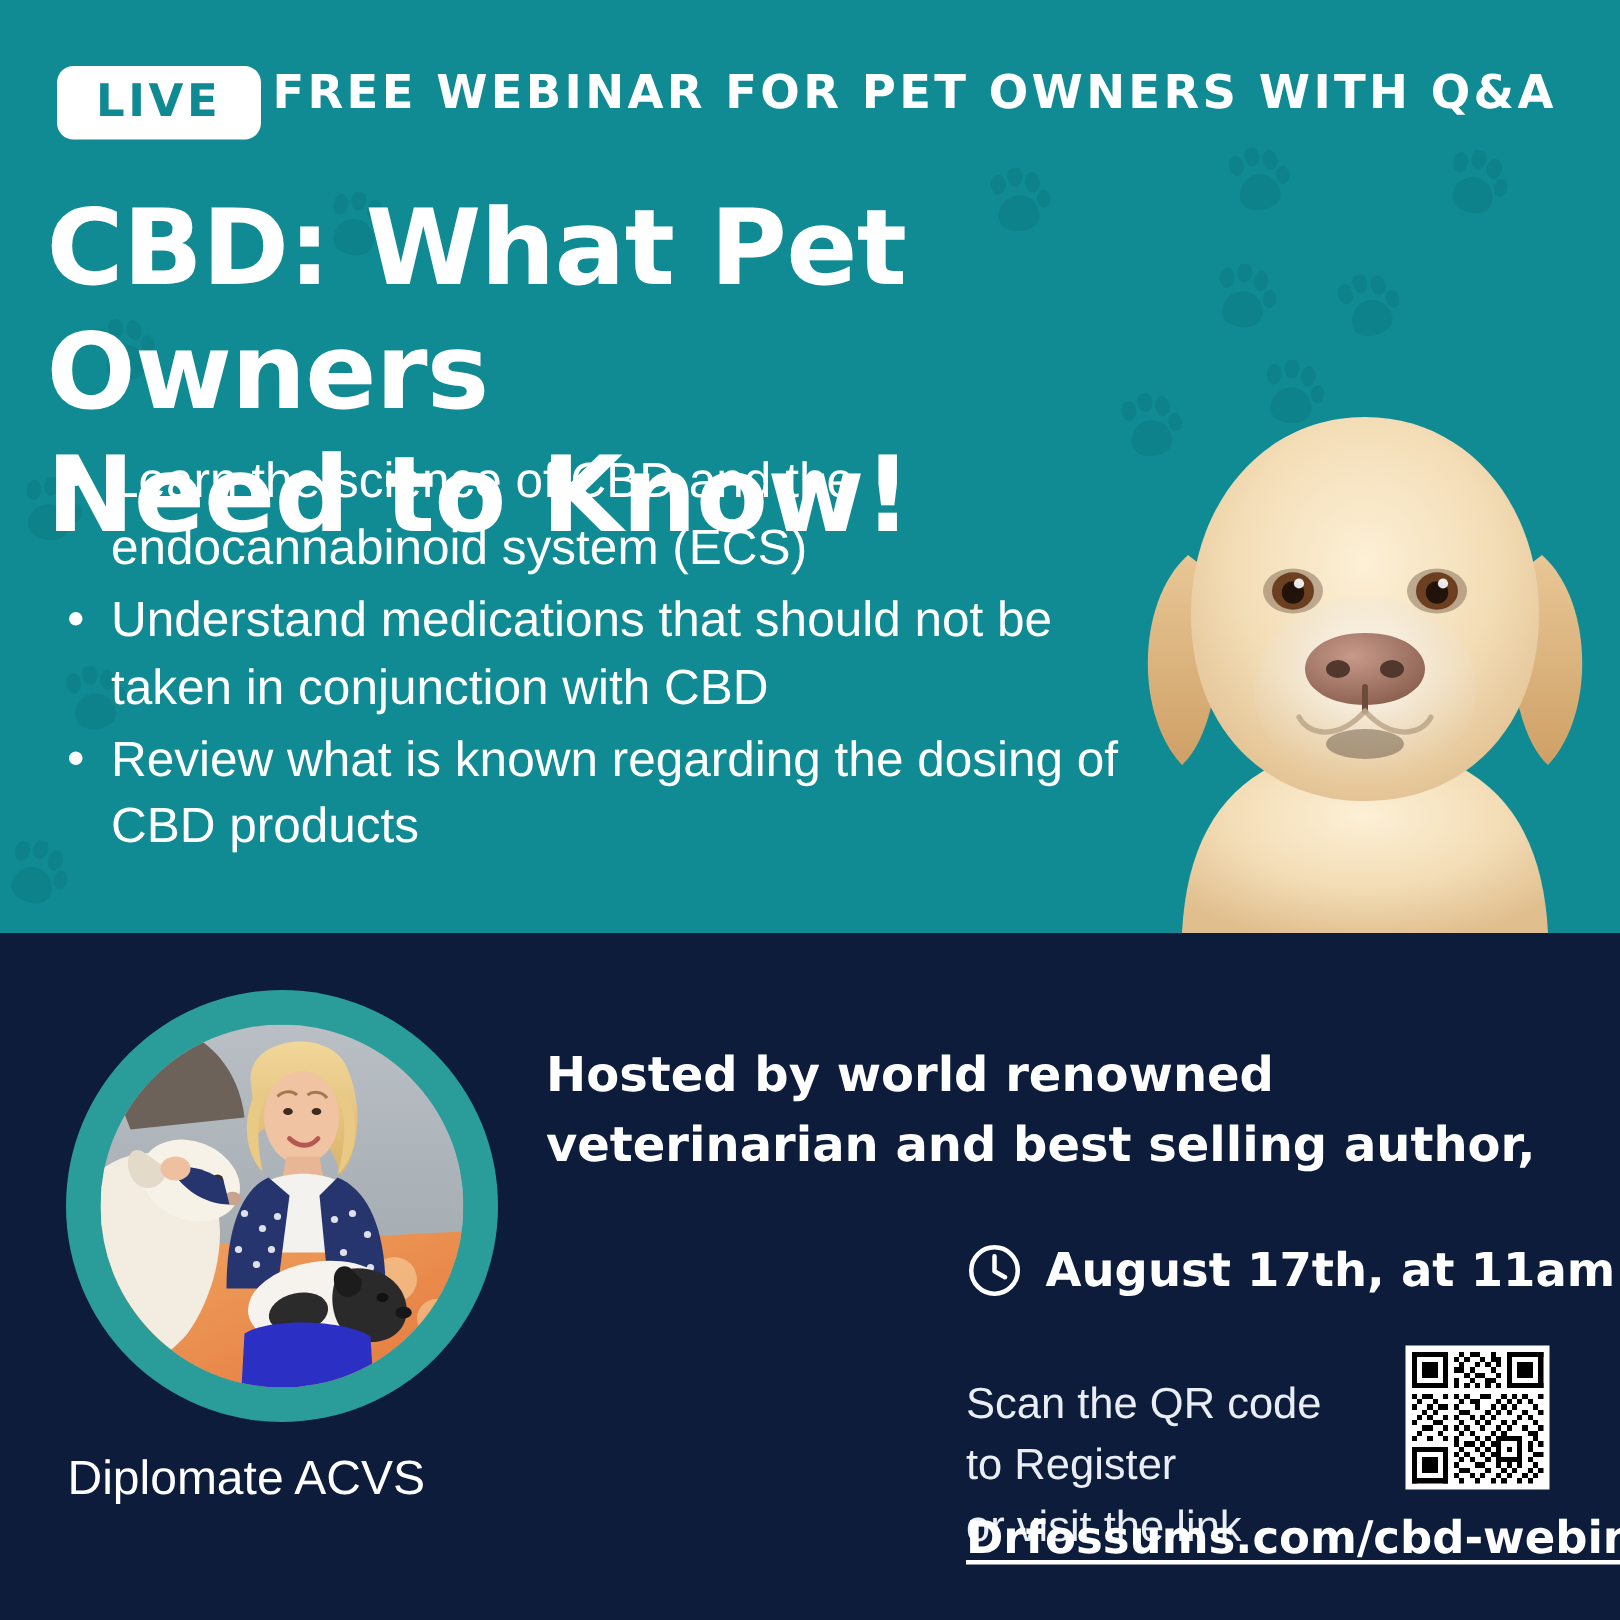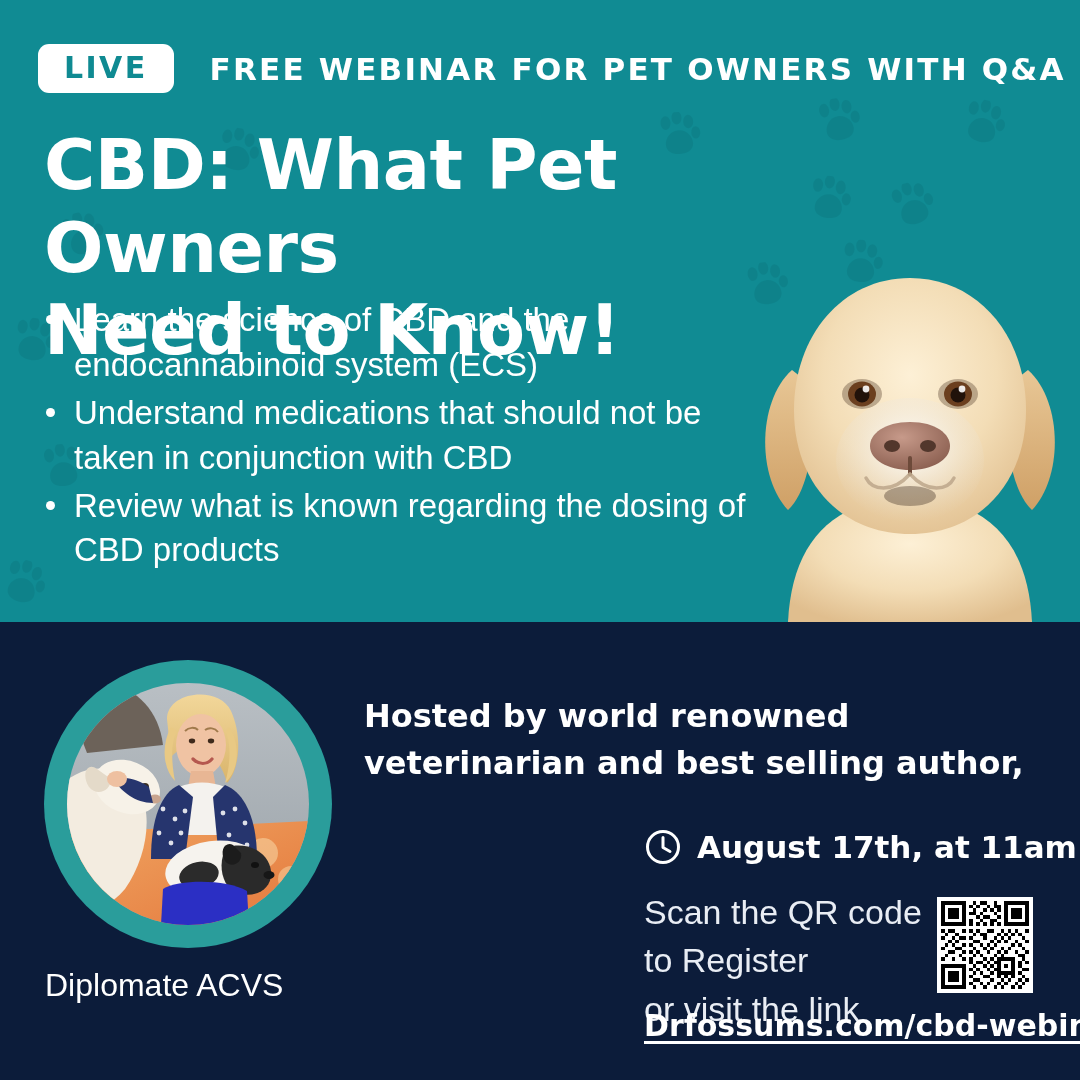--- a/index.html
+++ b/index.html
@@ -44,22 +44,22 @@
     width: 340px; height: 370px;
     overflow: hidden;
   }
   .dog-svg { position: absolute; left: 0; top: 0; width: 340px; height: 370px; }
 
   
   .live-row {
     position: absolute;
     left: 38px; top: 44px;
     display: flex;
-    align-items: center;
-    gap: 36px;
+    align-items: flex-start;
+    gap: 8px;
   }
   .live-badge {
     background: #ffffff;
     color: #0f8a92;
     border-radius: 11px;
     padding: 9px 26px 10px 26px;
     font-size: 30px;
     font-weight: 700;
     letter-spacing: 2.4px;
     line-height: 1;
@@ -70,21 +70,21 @@
     font-size: 31px;
     font-weight: 700;
     letter-spacing: 2.2px;
     white-space: nowrap;
     font-family: "DejaVu Sans", sans-serif;
   }
 
   
   .headline {
     position: absolute;
-    left: 44px; top: 124px;
+    left: 31px; top: 124px;
     width: 800px;
     color: #ffffff;
     font-size: 70px;
     font-weight: 700;
     line-height: 1.18;
     letter-spacing: -0.5px;
     font-family: "DejaVu Sans", sans-serif;
   }
   .headline .l2 { display: block; }
 
@@ -177,24 +177,24 @@
     color: #ffffff;
     font-size: 31px;
     font-weight: 700;
     white-space: nowrap;
     font-family: "DejaVu Sans", sans-serif;
   }
 
   
   .scan-lines {
     position: absolute;
-    left: 644px; top: 888px;
+    left: 644px; top: 916px;
     width: 280px;
     color: #e9edf4;
-    font-size: 34px;
+    font-size: 29px;
     font-weight: 300;
     line-height: 1.42;
   }
 
   .qr-box {
     position: absolute;
     left: 937px; top: 897px;
     width: 96px; height: 96px;
     background: #ffffff;
     padding: 4px;

